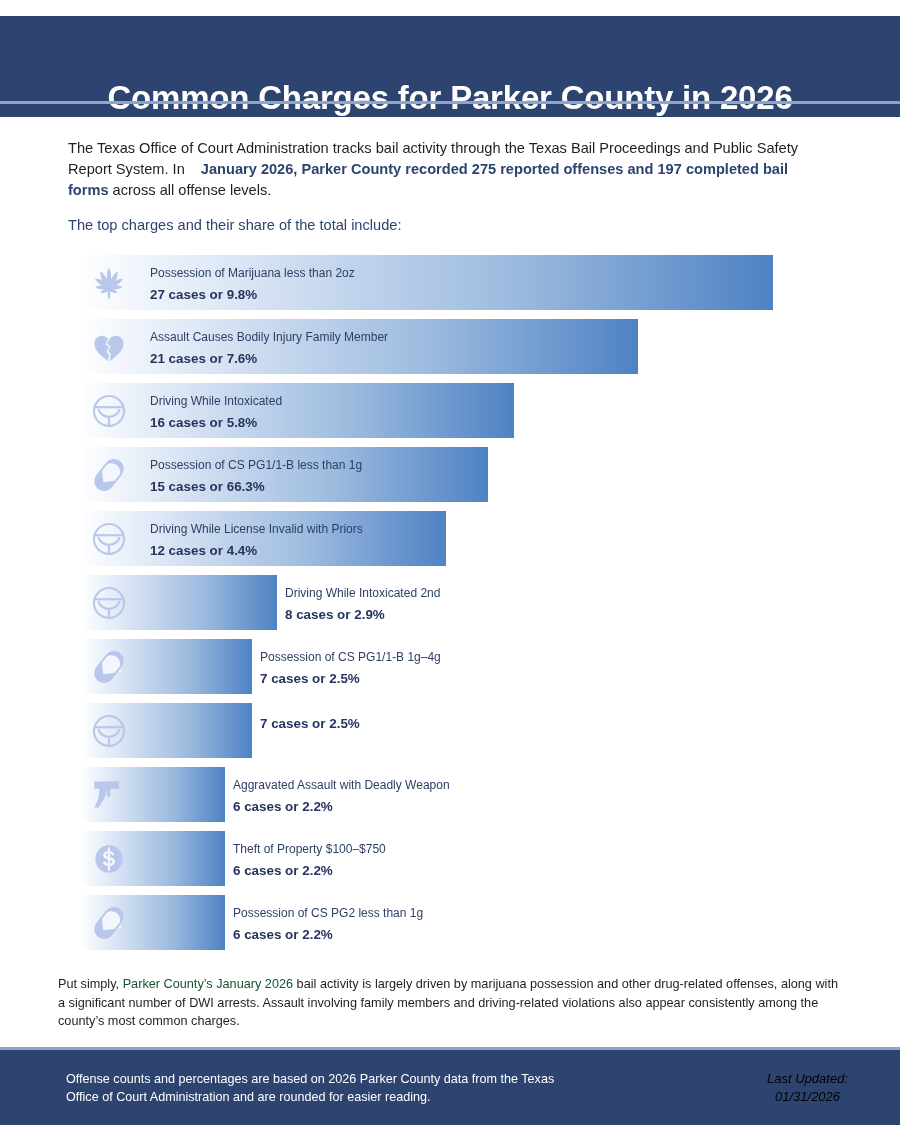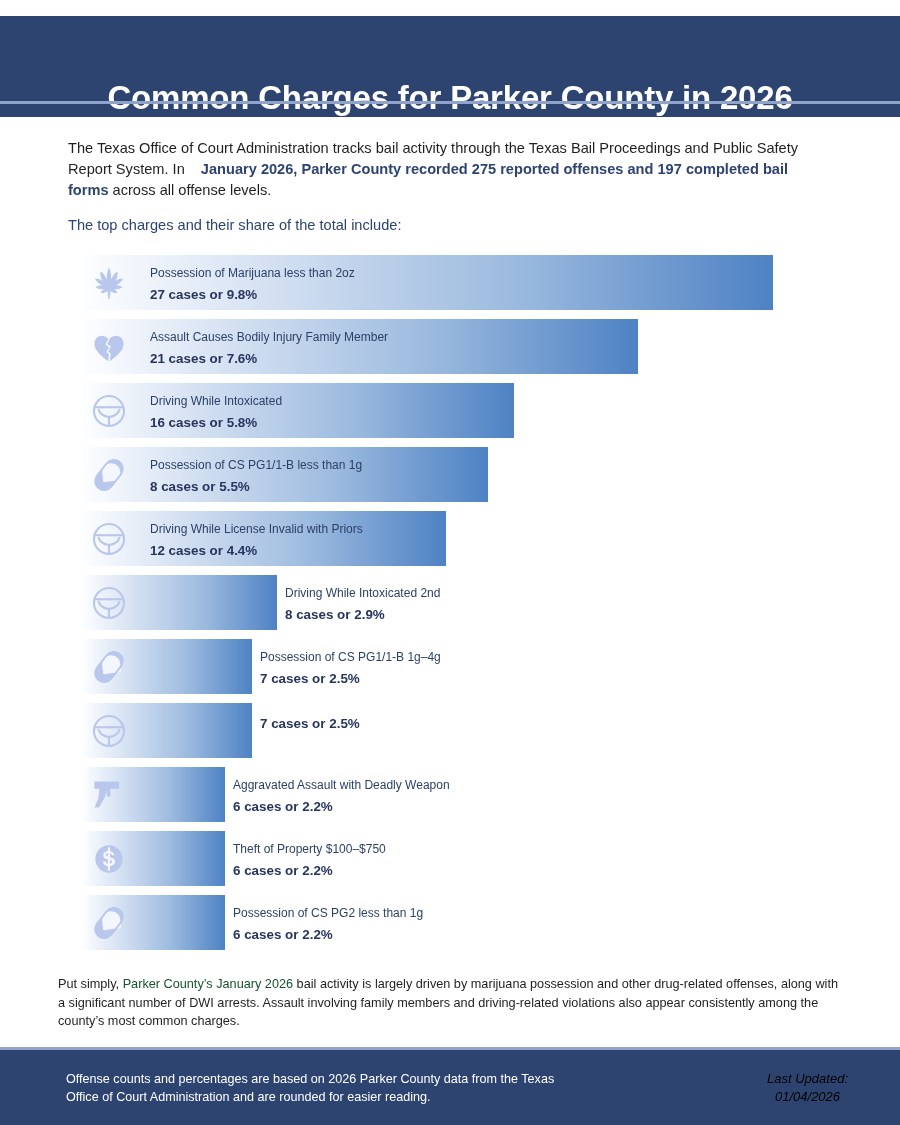--- a/index.html
+++ b/index.html
@@ -197,21 +197,21 @@
           <svg width="36" height="36" viewBox="0 0 64 64">
             <g>
               <rect x="16" y="2" width="32" height="60" rx="16" transform="rotate(38 32 32)" fill="#b9c7ec"></rect>
               <path d="M20.6 14.4a16 16 0 0 1 22.6 0l11.3 11.3-22.6 22.6L20.6 37A16 16 0 0 1 20.6 14.4z" transform="rotate(38 32 32)" fill="#f3f6fc"></path>
               <rect x="16" y="2" width="32" height="60" rx="16" transform="rotate(38 32 32)" fill="none" stroke="#b9c7ec" stroke-width="3.2"></rect>
             </g>
           </svg>
         </div>
         <div class="bar-text" style="left: 68px;">
           <div class="bar-label">Possession of CS PG1/1-B less than 1g</div>
-          <div class="bar-stat">8 cases or 5.5%</div>
+          <div class="bar-stat">15 cases or 66.3%</div>
         </div>
       </div>
       <div class="bar-row">
         <div class="bar-fill" style="width: 364px;"></div>
         <div class="bar-icon">
           <svg width="40" height="40" viewBox="0 0 64 64">
             <g fill="none" stroke="#b9c7ec" stroke-width="3.4">
               <circle cx="32" cy="32" r="24"></circle>
               <line x1="9.5" y1="26" x2="54.5" y2="26"></line>
               <path d="M15 29c2 7 8 11.5 17 12.5 9-1 15-5.5 17-12.5"></path>
@@ -324,16 +324,16 @@
 
   <div class="outro">
     <span>Put simply, </span><span class="hl">Parker County’s January 2026</span><span> bail activity is largely driven by marijuana possession and other drug-related offenses, along with a significant number of DWI arrests. Assault involving family members and driving-related violations also appear consistently among the county’s most common charges.</span>
   </div>
 
   <div class="footer-rule"></div>
   <div class="footer"></div>
   <div class="footer-note">Offense counts and percentages are based on 2026 Parker County data from the Texas Office of Court Administration and are rounded for easier reading.</div>
   <div class="footer-updated">
     <div>Last Updated:</div>
-    <div>01/04/2026</div>
+    <div>01/31/2026</div>
   </div>
 
 </div>
 
 </body></html>

